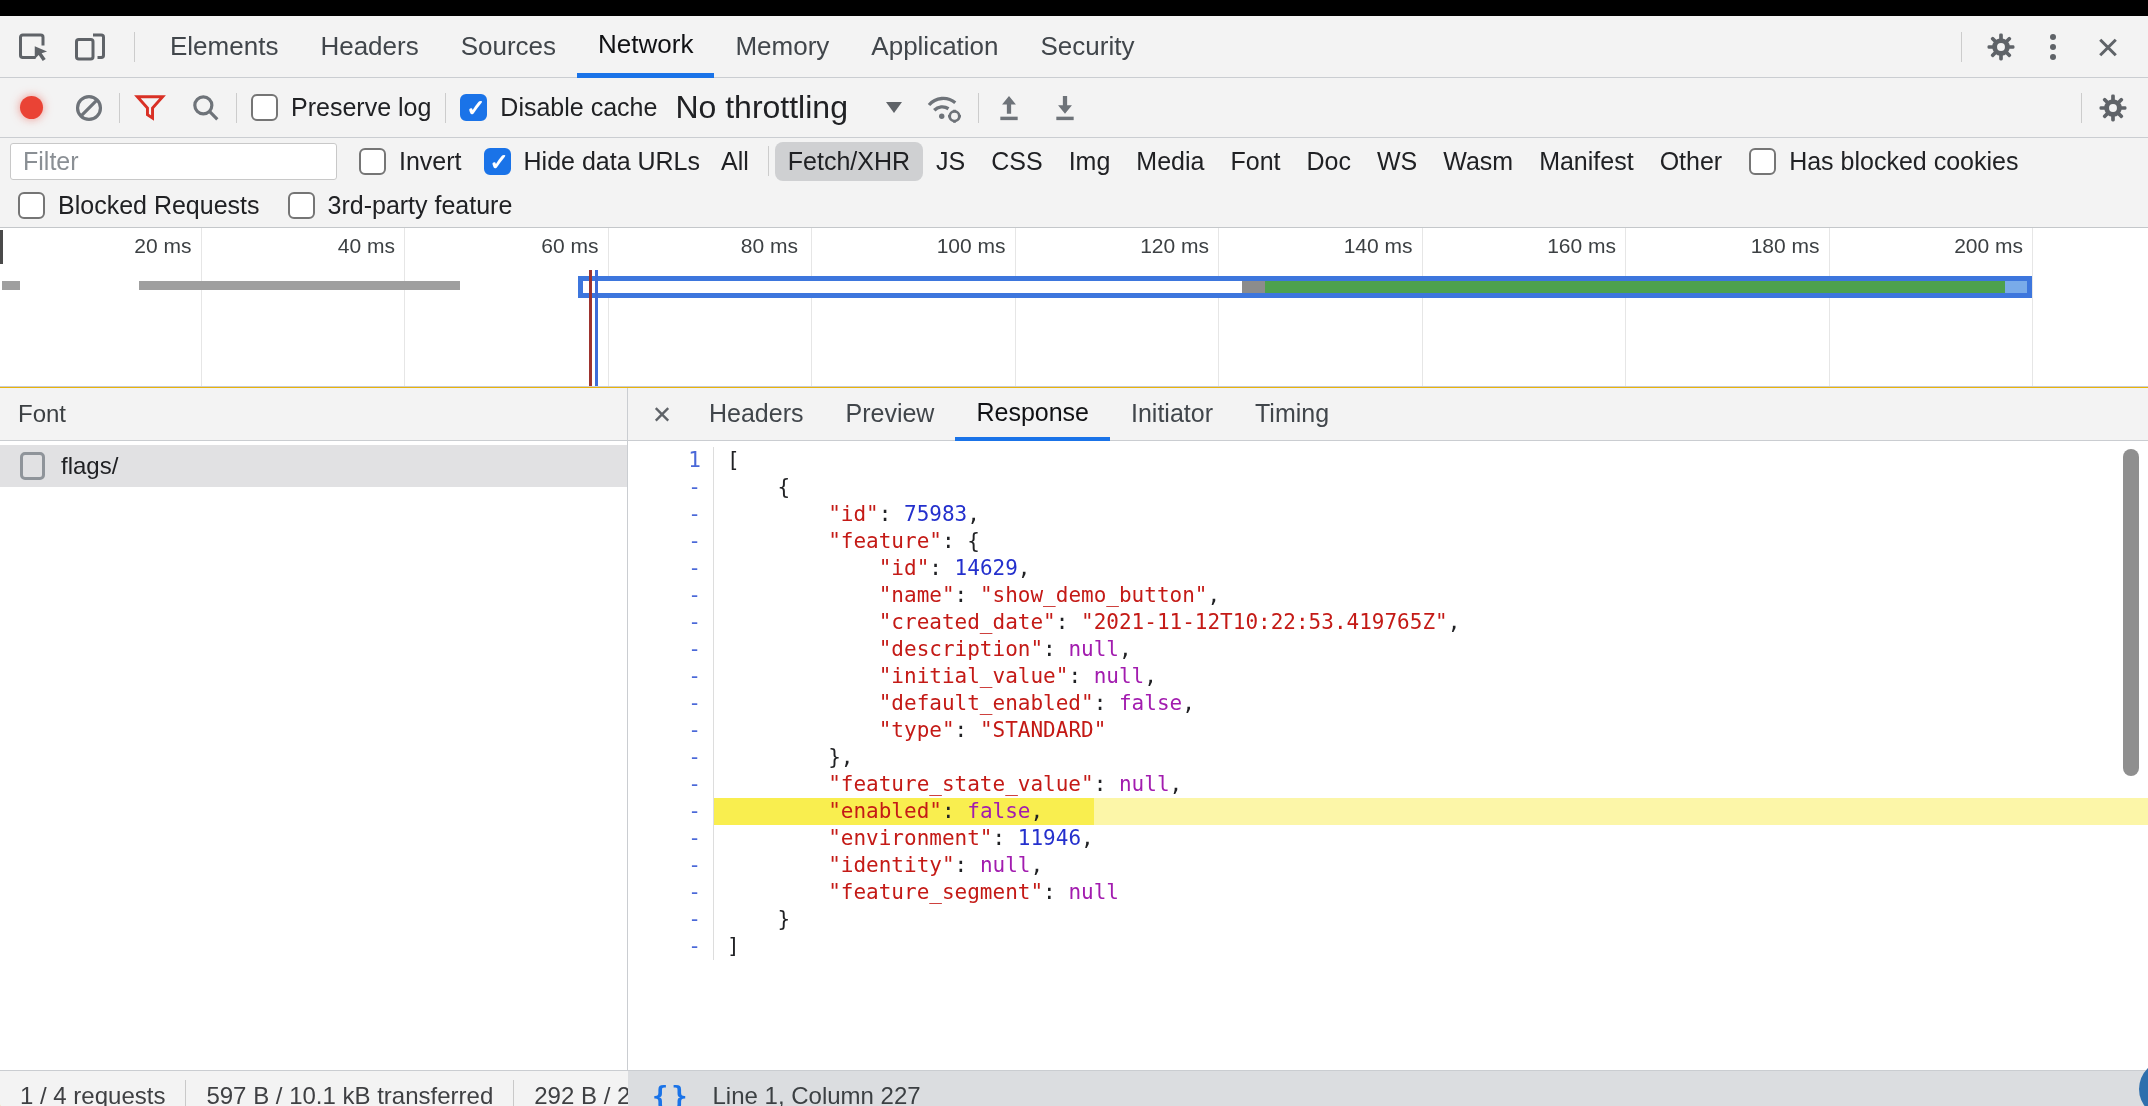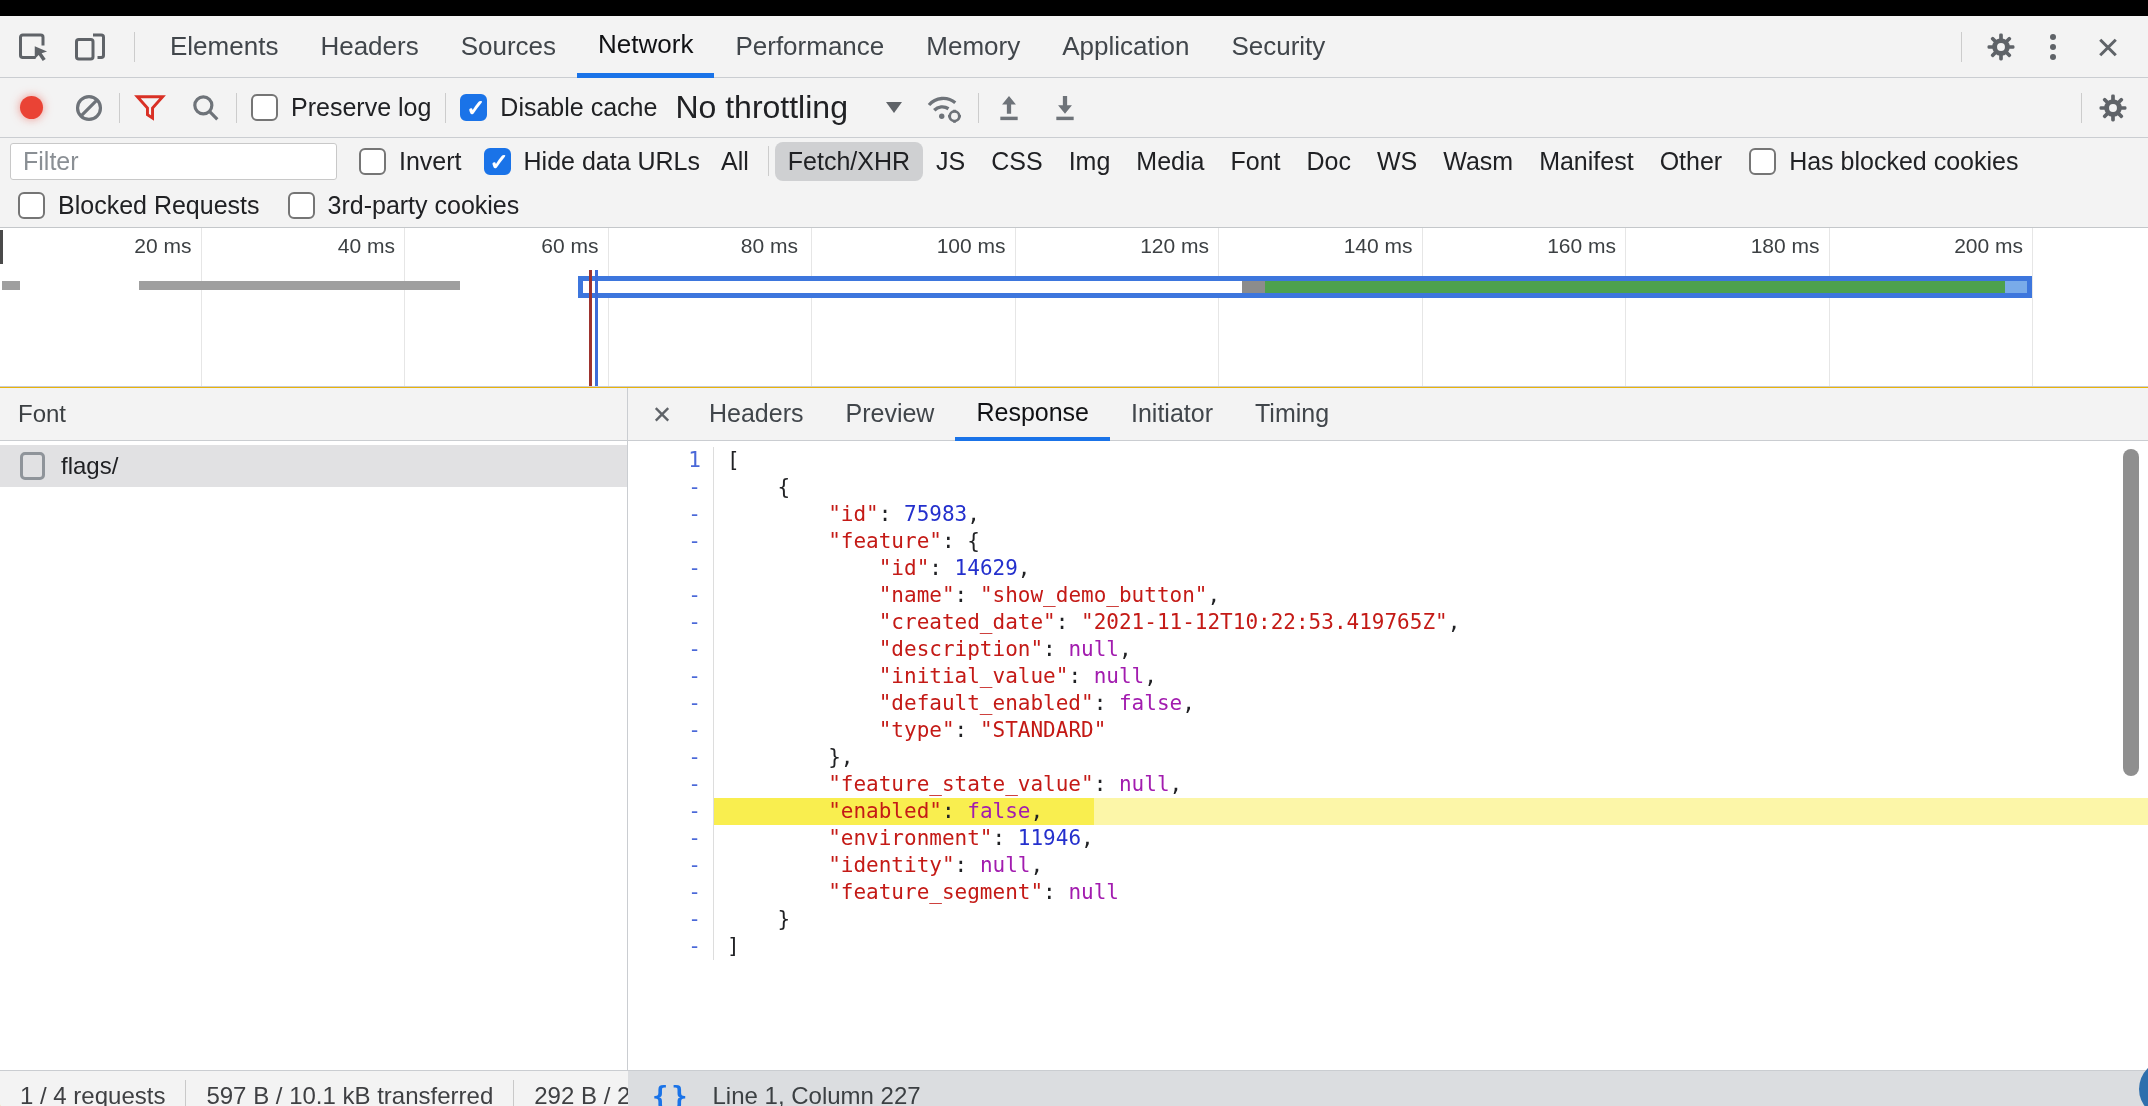--- a/index.html
+++ b/index.html
@@ -142,21 +142,20 @@
           <path d="M14 4h5.5A1.5 1.5 0 0 1 21 5.5v12a1.5 1.5 0 0 1-1.5 1.5H17" fill="none"></path>
         </svg>
       </div>
       <div class="vdiv"></div>
     </div>
     <div class="hstack" id="devtools-tabs">
         <div class="main-tab">Elements</div>
         <div class="main-tab">Headers</div>
         <div class="main-tab">Sources</div>
         <div class="main-tab active">Network</div>
-        <div class="main-tab">Performance</div>
         <div class="main-tab">Memory</div>
         <div class="main-tab">Application</div>
         <div class="main-tab">Security</div>
       </div>
     <div class="right-icons">
       <div class="vdiv" style="margin:0 4px;"></div>
       <div class="icon-btn">
         <svg width="34" height="34" viewBox="0 0 24 24">
           <g fill="#5f6368">
             <rect x="10.7" y="2.5" width="2.6" height="19" rx="1"></rect>
@@ -286,21 +285,21 @@
     </div>
   </div>
 
   <div class="row4">
     <div class="group">
       <div class="checkbox" id="cb-blocked"></div>
       <div class="cb-label">Blocked Requests</div>
     </div>
     <div class="group">
       <div class="checkbox" id="cb-3rd"></div>
-      <div class="cb-label">3rd-party cookies</div>
+      <div class="cb-label">3rd-party feature</div>
     </div>
   </div>
 
   <div class="overview" id="overview">
     <div class="ov-handle"></div>
   <div class="gridline" style="left: 200.5px;"></div>
       <div class="tick-label" style="left: 200.5px;">20 ms</div>
       <div class="gridline" style="left: 404px;"></div>
       <div class="tick-label" style="left: 404px;">40 ms</div>
       <div class="gridline" style="left: 607.5px;"></div>

